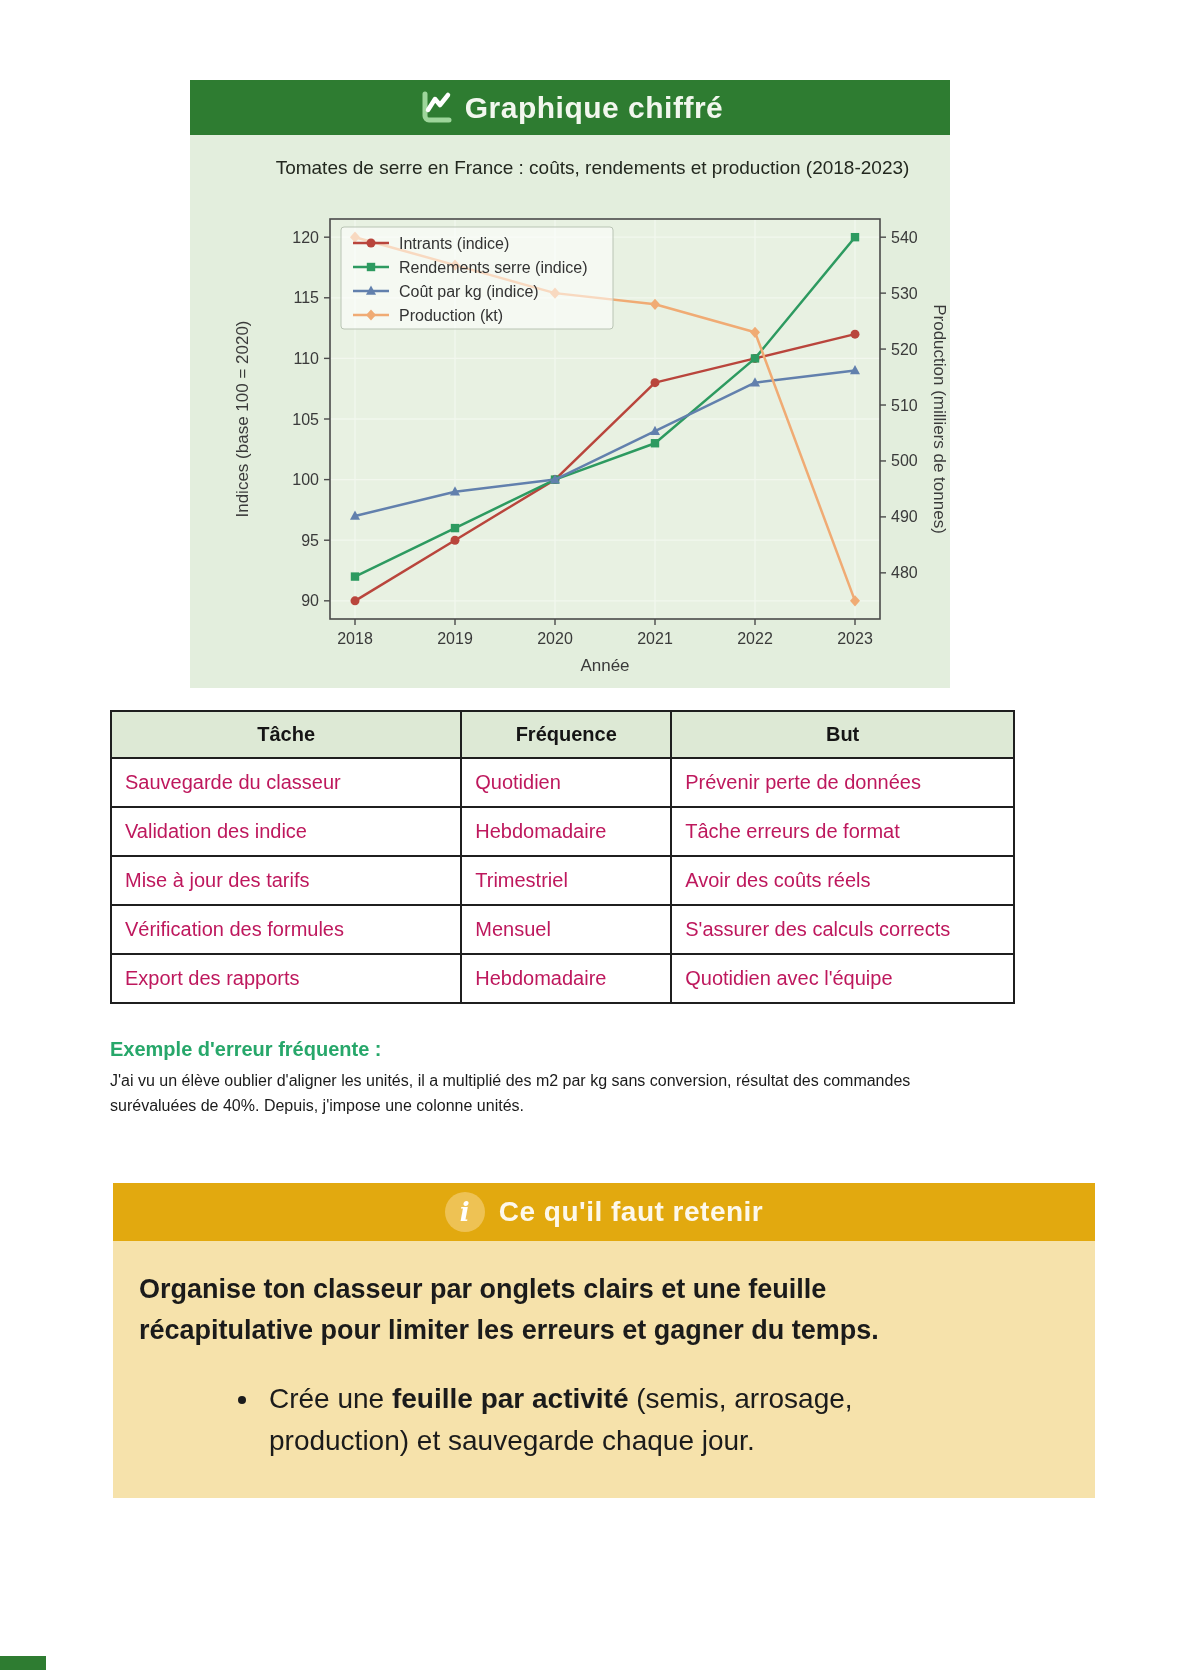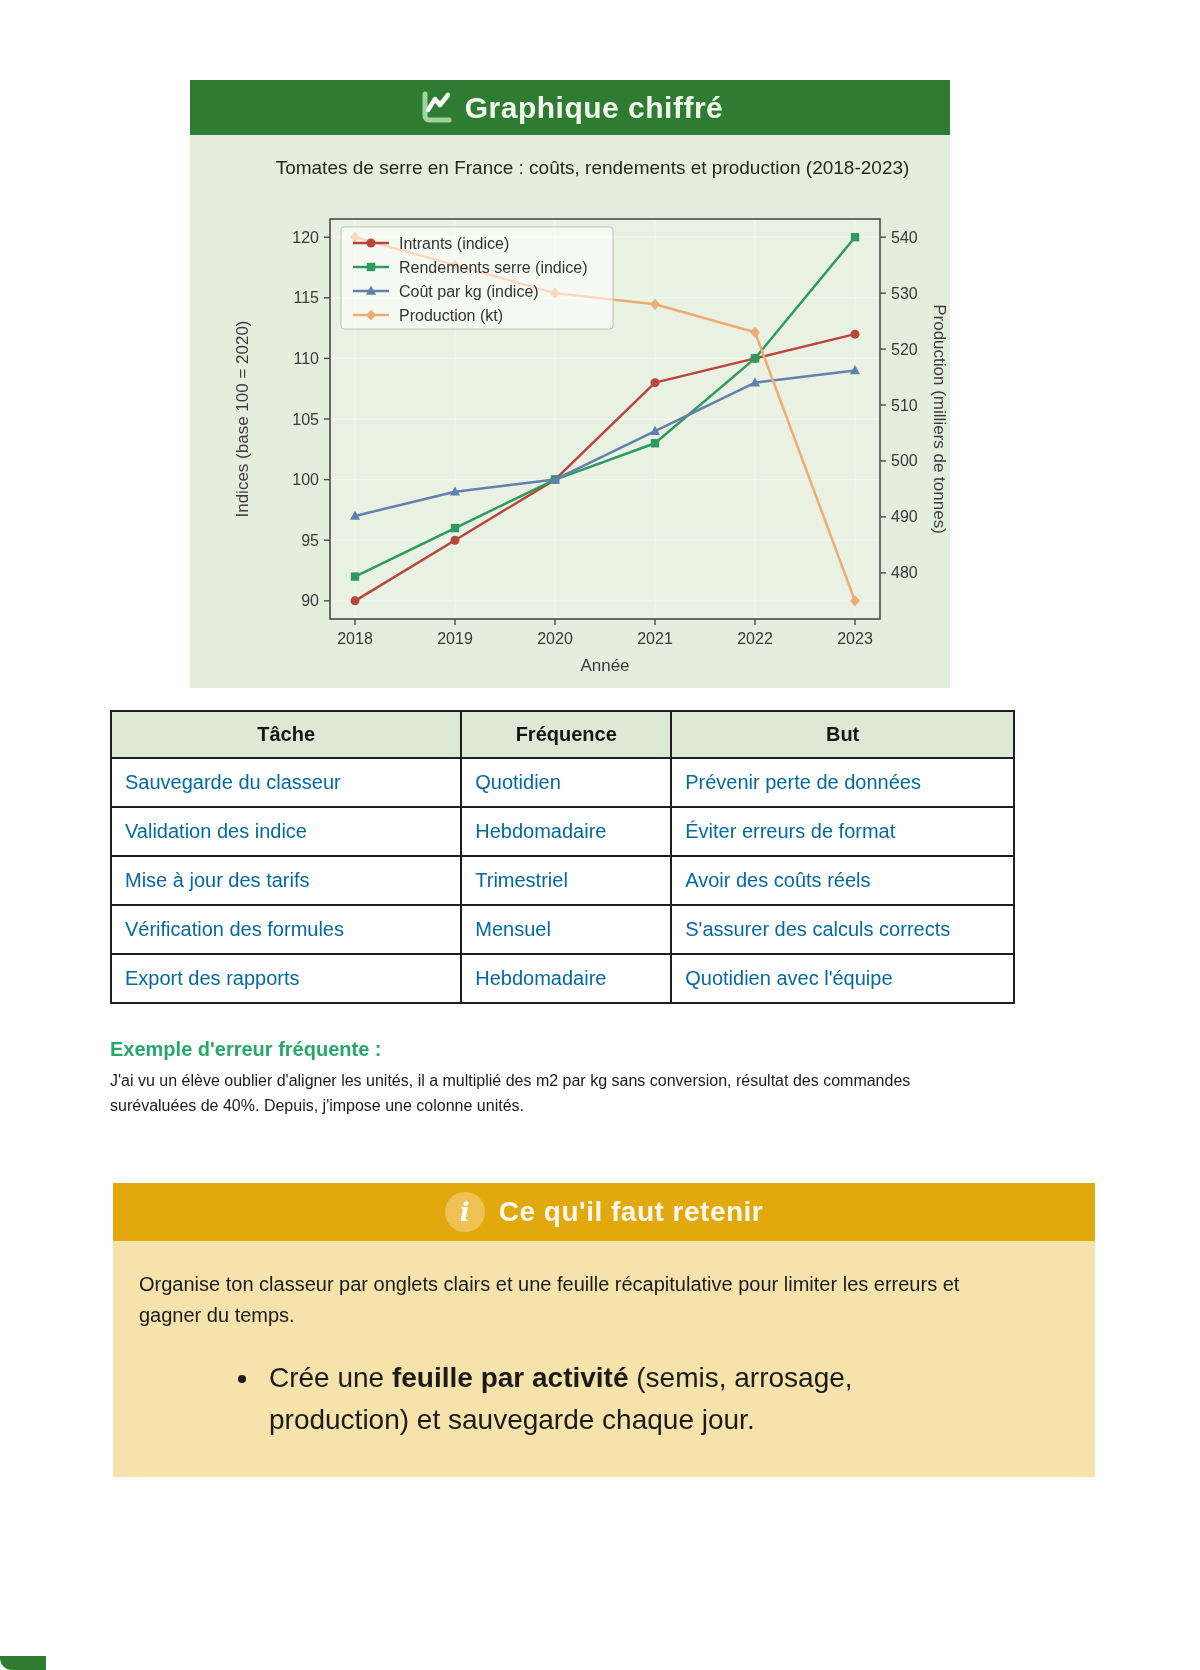--- a/index.html
+++ b/index.html
@@ -1,48 +1,48 @@
 <!DOCTYPE html>
 <html><head>
 <meta charset="utf-8">
 <style>
   html,body{margin:0;padding:0;}
   body{width:1200px;background:#ffffff;font-family:"Liberation Sans",sans-serif;color:#1b1b1b;}
-  .page{position:relative;width:1200px;min-height:1670px;background:#ffffff;overflow:hidden;border-radius:12px;}
+  .page{position:relative;width:1200px;min-height:1670px;background:#ffffff;overflow:hidden;}
 
   
   .chart-card{width:760px;margin:80px 0 0 190px;}
   .card-header{height:55px;background:#2e7c31;display:flex;align-items:center;justify-content:center;gap:12px;}
   .card-header .title{color:#f2f7ee;font-size:30px;font-weight:bold;letter-spacing:.5px;}
   .chart-icon{display:flex;align-items:center;}
   .card-body{background:#e3eedd;padding:18px 0 2px 0;}
   .chart-title{text-align:center;font-size:19px;color:#23281f;margin:4px 0 2px 0;padding-left:45px;}
   #chart{line-height:0;}
 
   
   .checklist-heading{margin:14px 0 0 110px;font-size:21px;font-weight:bold;color:#141414;}
   .checklist-heading::after{content:"";}
   table.checklist{border-collapse:collapse;margin:22px 0 0 110px;width:905px;background:#ffffff;}
   table.checklist th{background:#dde9d5;font-weight:bold;text-align:center;font-size:20px;padding:11px 10px;border:2px solid #1f1f1f;color:#151515;}
-  table.checklist td{font-size:20px;padding:12px 13px;border:2px solid #1f1f1f;color:#0369a1;}
+  table.checklist td{font-size:20px;padding:12px 13px;border:2px solid #1f1f1f;color:#be185d;}
   table.checklist th:nth-child(1){width:379px;}
   table.checklist th:nth-child(2){width:200px;}
   table.checklist th:nth-child(3){width:375px;}
 
   
   .example-heading{margin:34px 0 0 110px;font-size:20px;font-weight:bold;color:#27a76a;}
   .example-text{margin:8px 0 0 110px;max-width:845px;font-size:16px;line-height:1.55;color:#1b1b1b;}
 
   
   .retain-box{width:982px;margin:64px 0 0 113px;}
   .retain-header{height:58px;background:#e2a90f;display:flex;align-items:center;justify-content:center;gap:14px;}
   .retain-header .title{color:#fdf8ec;font-size:28px;font-weight:bold;letter-spacing:.5px;}
   .info-badge{width:40px;height:40px;border-radius:50%;background:#eec254;color:#ffffff;display:flex;align-items:center;justify-content:center;font-family:"DejaVu Serif",serif;font-style:italic;font-weight:bold;font-size:26px;}
   .retain-body{background:#f6e2ab;padding:28px 30px 36px 26px;}
-  .retain-body p{margin:0;font-size:20px;line-height:1.55;max-width:845px;color:#1b1b1b;}
+  .retain-body p{margin:0;font-size:27px;line-height:1.55;max-width:845px;color:#1b1b1b;font-weight:bold;}
   .retain-body ul{margin:26px 0 0 104px;padding:0 0 0 18px;}
   .retain-body li{font-size:28px;line-height:1.5;max-width:610px;padding-left:8px;color:#1b1b1b;}
 
   .footer-sliver{position:absolute;left:0;bottom:0;width:46px;height:14px;background:#2e7c31;}
 
   svg text{font-family:"Liberation Sans",sans-serif;}
 </style>
 </head>
 <body>
 
@@ -175,21 +175,21 @@
       </thead>
     <tbody id="tbl-body">
         <tr>
           <td>Sauvegarde du classeur</td>
           <td>Quotidien</td>
           <td>Prévenir perte de données</td>
         </tr>
         <tr>
           <td>Validation des indice</td>
           <td>Hebdomadaire</td>
-          <td>Éviter erreurs de format</td>
+          <td>Tâche erreurs de format</td>
         </tr>
         <tr>
           <td>Mise à jour des tarifs</td>
           <td>Trimestriel</td>
           <td>Avoir des coûts réels</td>
         </tr>
         <tr>
           <td>Vérification des formules</td>
           <td>Mensuel</td>
           <td>S'assurer des calculs corrects</td>

